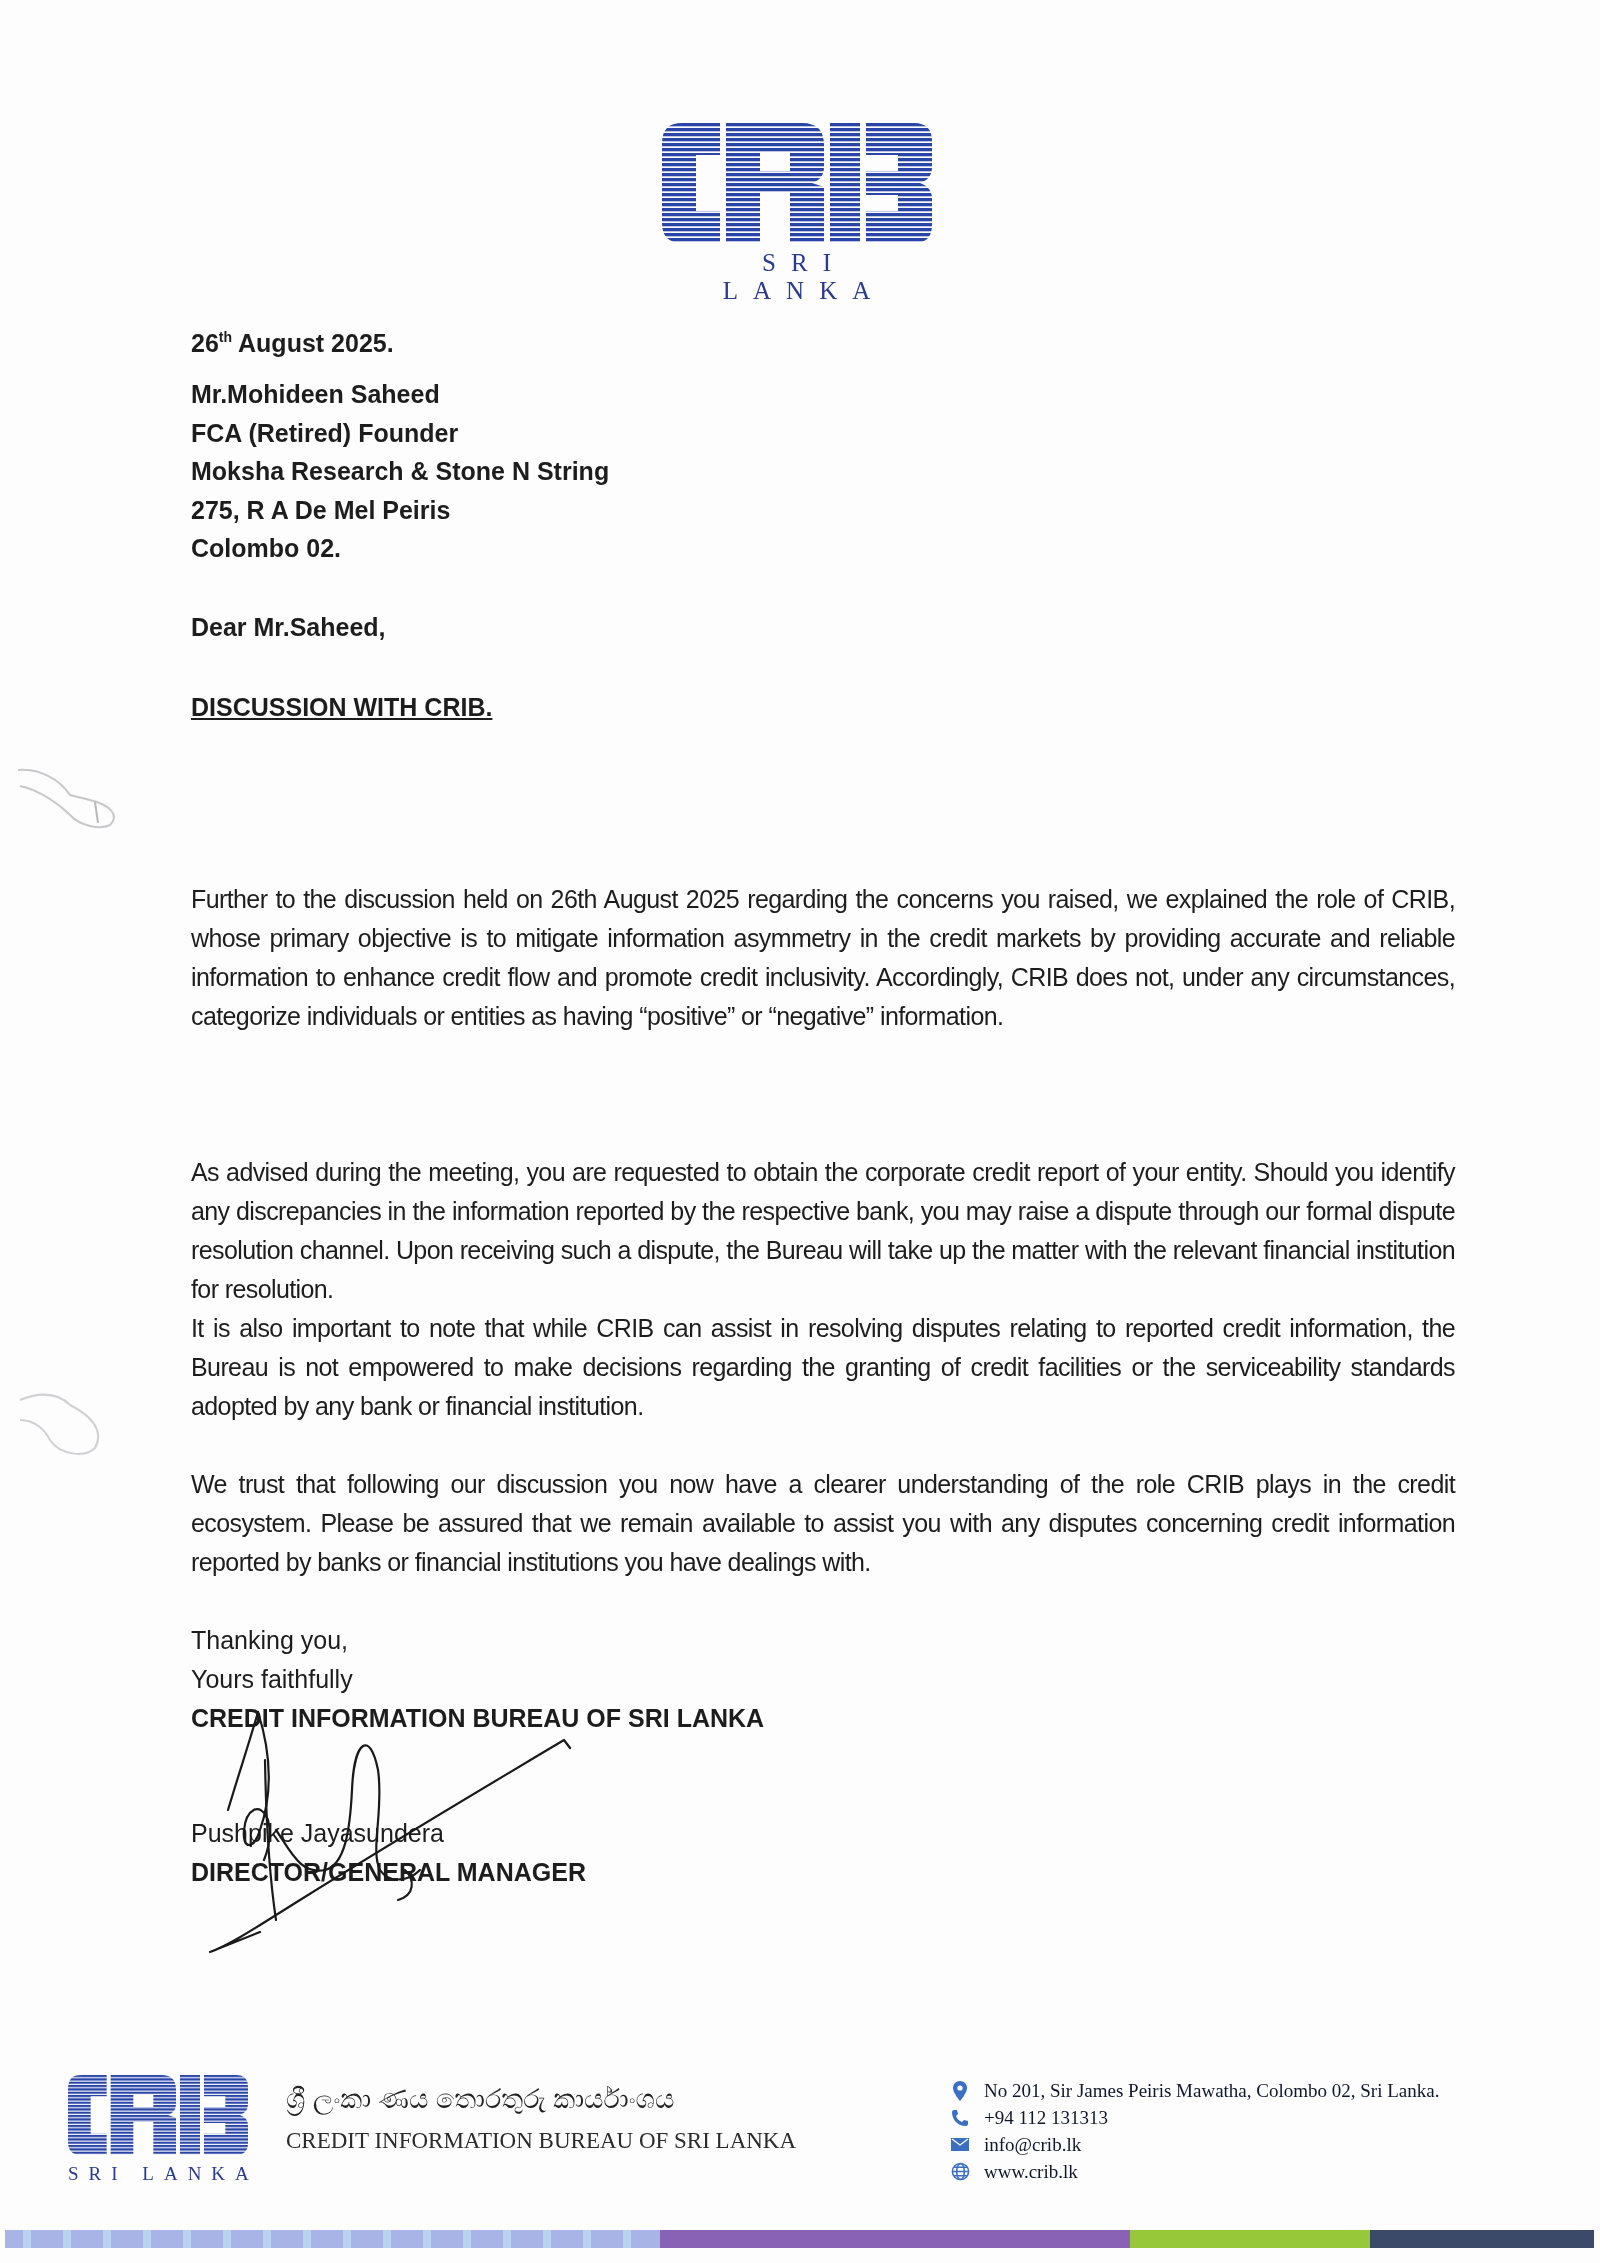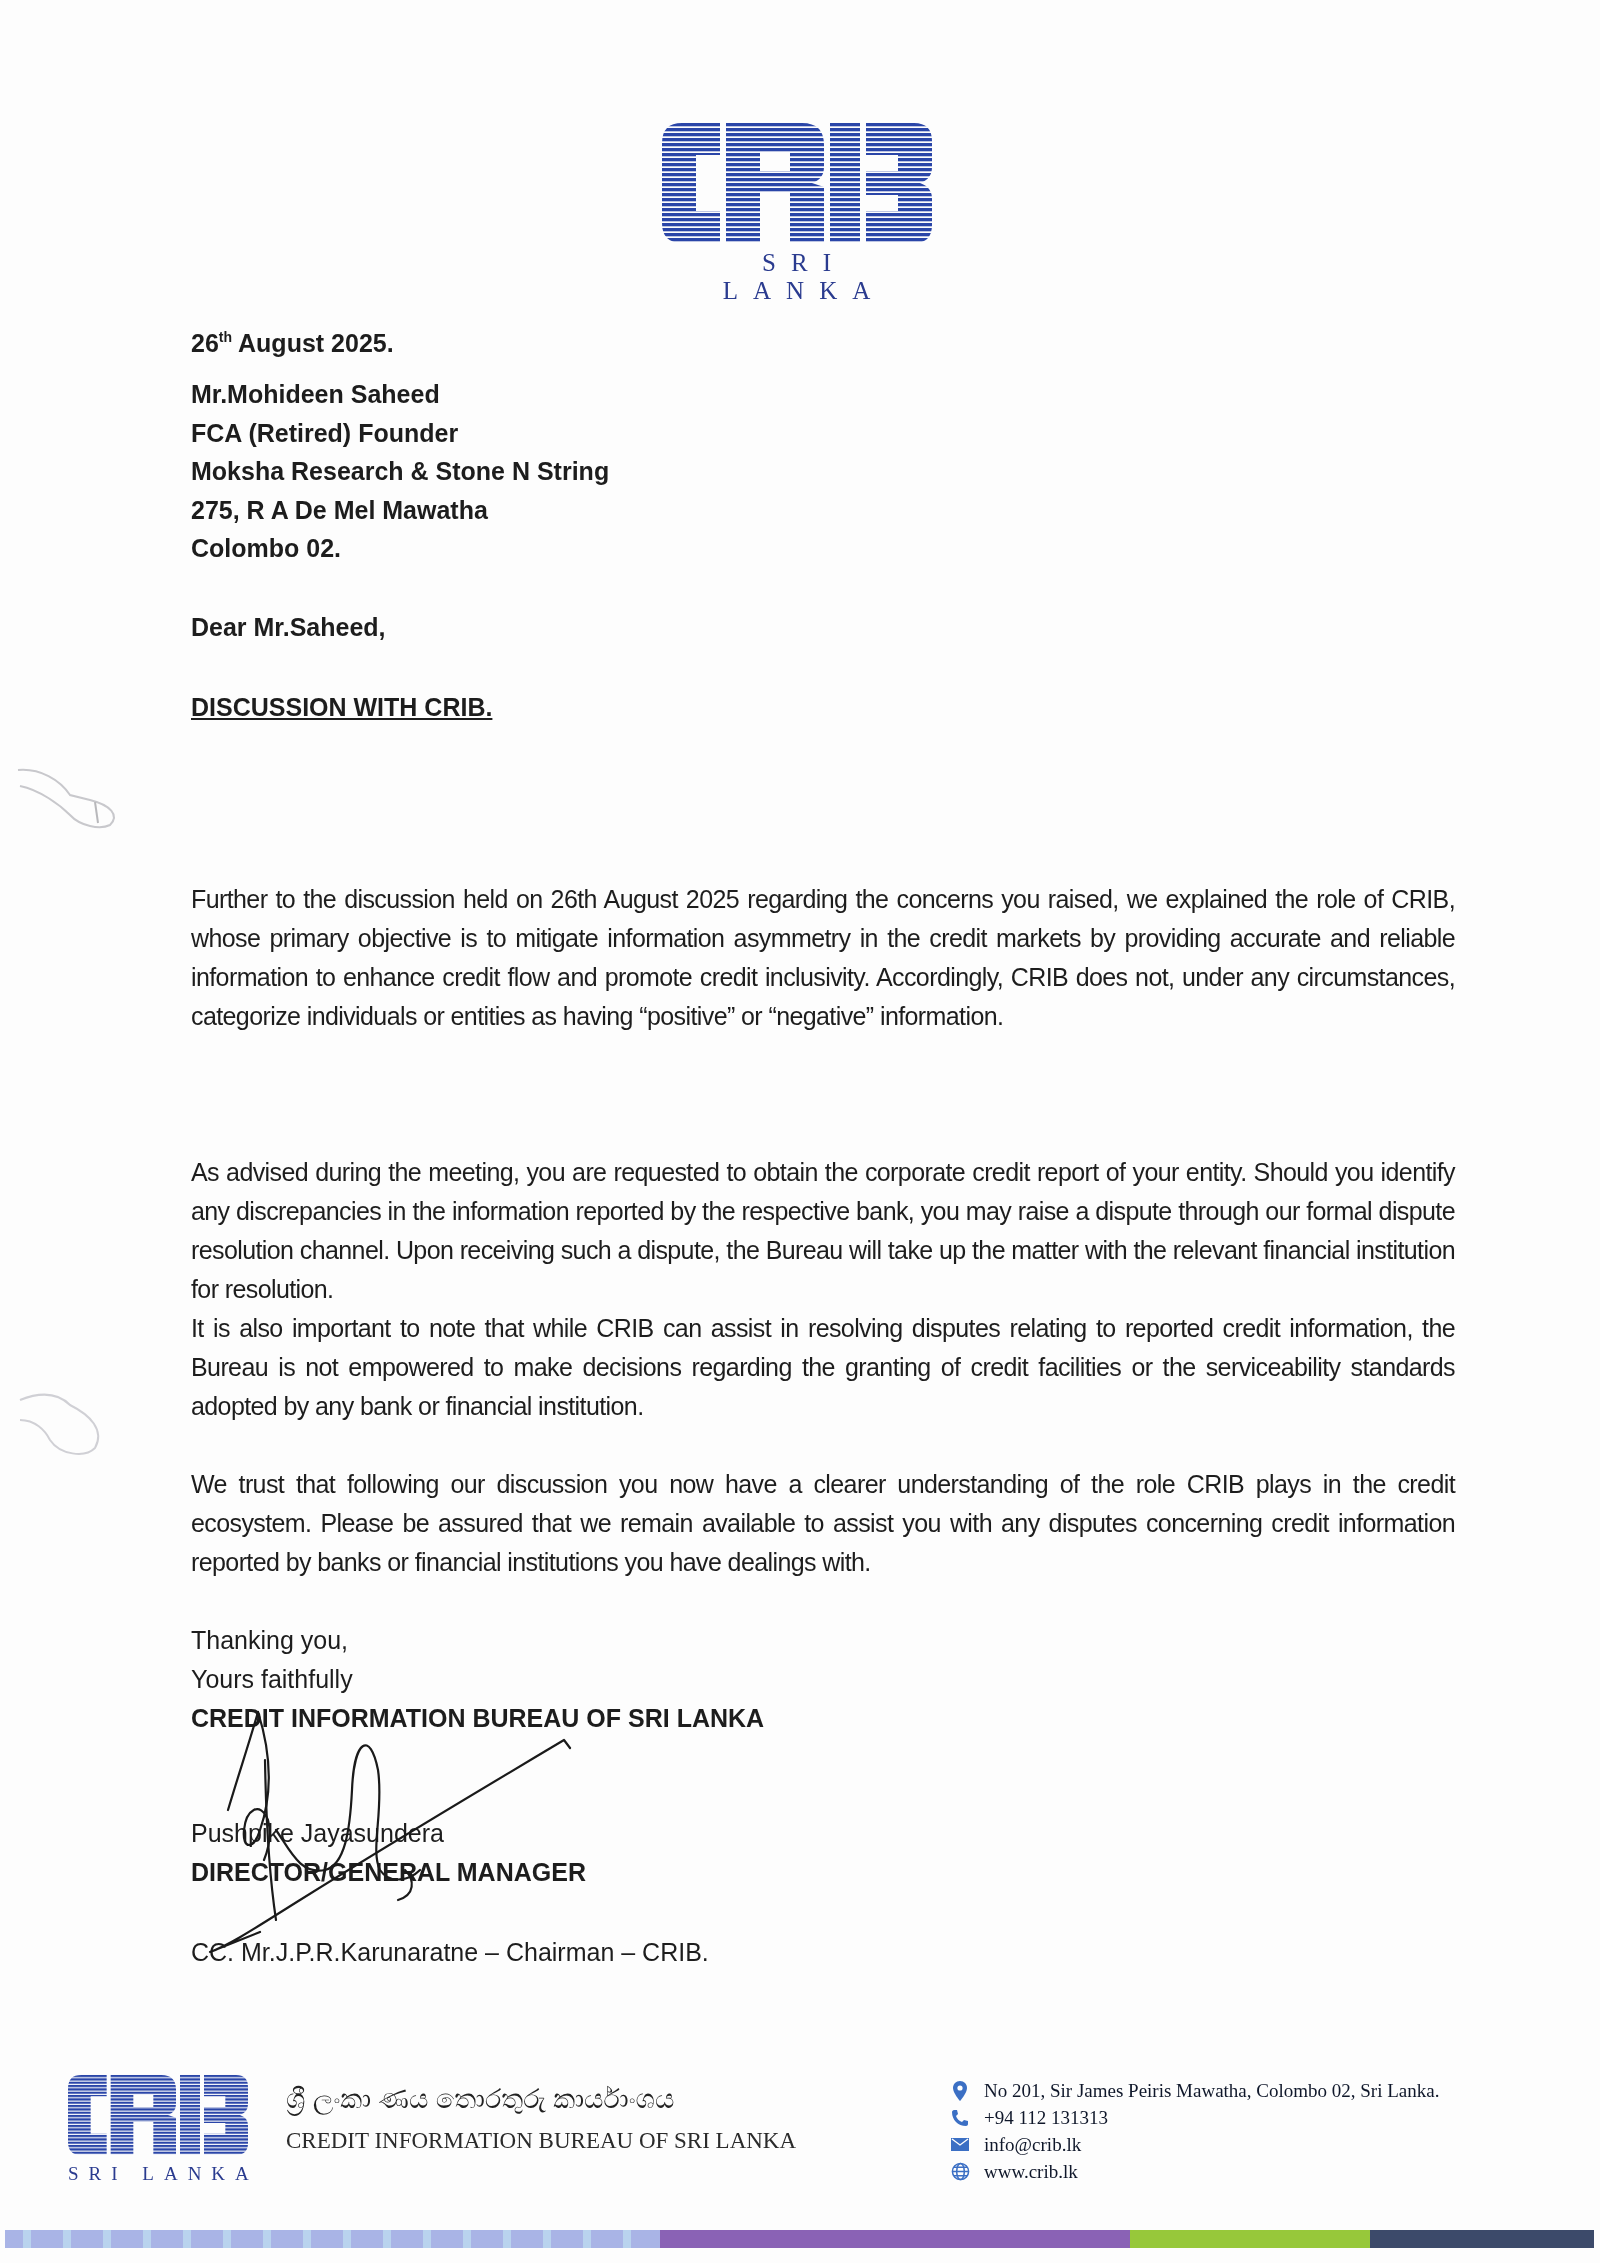--- a/index.html
+++ b/index.html
@@ -98,21 +98,21 @@
     </svg>
     <div class="sub">SRI LANKA</div>
   </div>
 
   <div class="text date"><span>26</span><sup>th</sup><span> August 2025.</span></div>
 
   <div class="text address">
     <div>Mr.Mohideen Saheed</div>
     <div>FCA (Retired) Founder</div>
     <div>Moksha Research &amp; Stone N String</div>
-    <div>275, R A De Mel Mawatha</div>
+    <div>275, R A De Mel Peiris</div>
     <div>Colombo 02.</div>
   </div>
 
   <div class="text salutation">Dear Mr.Saheed,</div>
   <div class="text subject">DISCUSSION WITH CRIB.</div>
 
   <div class="para p2">Further to the discussion held on 26th August 2025 regarding the concerns you raised, we explained the role of CRIB, whose primary objective is to mitigate information asymmetry in the credit markets by providing accurate and reliable information to enhance credit flow and promote credit inclusivity. Accordingly, CRIB does not, under any circumstances, categorize individuals or entities as having “positive” or “negative” information.</div>
   <div class="para p3">As advised during the meeting, you are requested to obtain the corporate credit report of your entity. Should you identify any discrepancies in the information reported by the respective bank, you may raise a dispute through our formal dispute resolution channel. Upon receiving such a dispute, the Bureau will take up the matter with the relevant financial institution for resolution.</div>
   <div class="para p4">It is also important to note that while CRIB can assist in resolving disputes relating to reported credit information, the Bureau is not empowered to make decisions regarding the granting of credit facilities or the serviceability standards adopted by any bank or financial institution.</div>
   <div class="para p5">We trust that following our discussion you now have a clearer understanding of the role CRIB plays in the credit ecosystem. Please be assured that we remain available to assist you with any disputes concerning credit information reported by banks or financial institutions you have dealings with.</div>
@@ -121,21 +121,20 @@
     <div>Thanking you,</div>
     <div>Yours faithfully</div>
     <div class="bold">CREDIT INFORMATION BUREAU OF SRI LANKA</div>
   </div>
 
   <div class="signer">
     <div>Pushpike Jayasundera</div>
     <div class="bold">DIRECTOR/GENERAL MANAGER</div>
   </div>
 
-  <div class="cc">CC. Mr.J.P.R.Karunaratne – Chairman – CRIB.</div>
 
   <svg class="signature" viewBox="0 0 400 260">
     <g fill="none" stroke="#1a1a1a" stroke-width="2.2" stroke-linecap="round" stroke-linejoin="round">
       <path d="M78,12 C70,40 60,70 48,110"></path>
       <path d="M78,12 C90,50 94,90 80,130 C74,150 62,150 64,130 C66,110 80,100 88,120 C92,135 88,150 84,160"></path>
       <path d="M85,60 C86,120 90,180 96,220"></path>
       <path d="M96,130 C110,150 120,175 145,170 C165,165 170,130 172,90 C174,40 190,30 198,70 C204,110 190,150 200,170 C210,185 230,180 240,170"></path>
       <path d="M225,170 C235,180 235,195 218,200"></path>
       <path d="M390,48 L384,40 C300,90 200,150 120,200 C80,225 50,245 30,252 C40,248 60,240 80,232"></path>
     </g>

